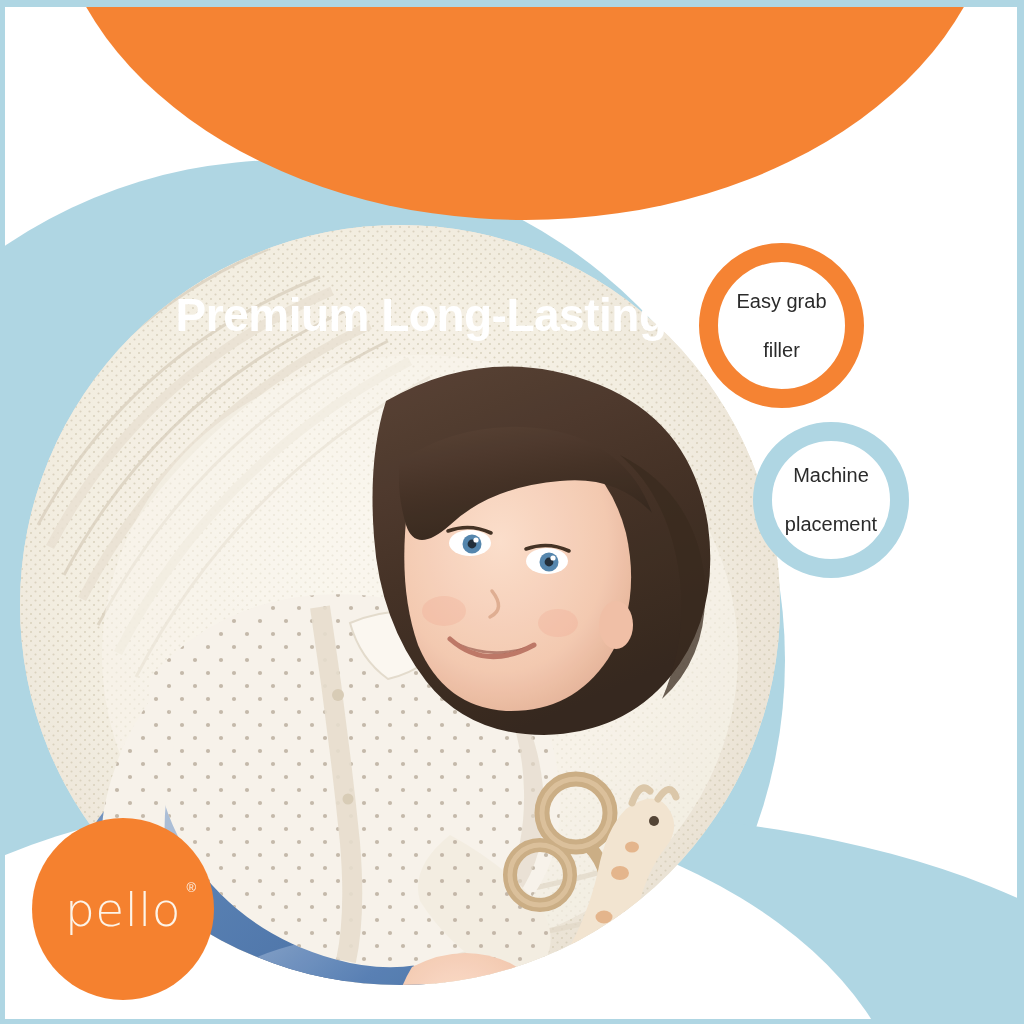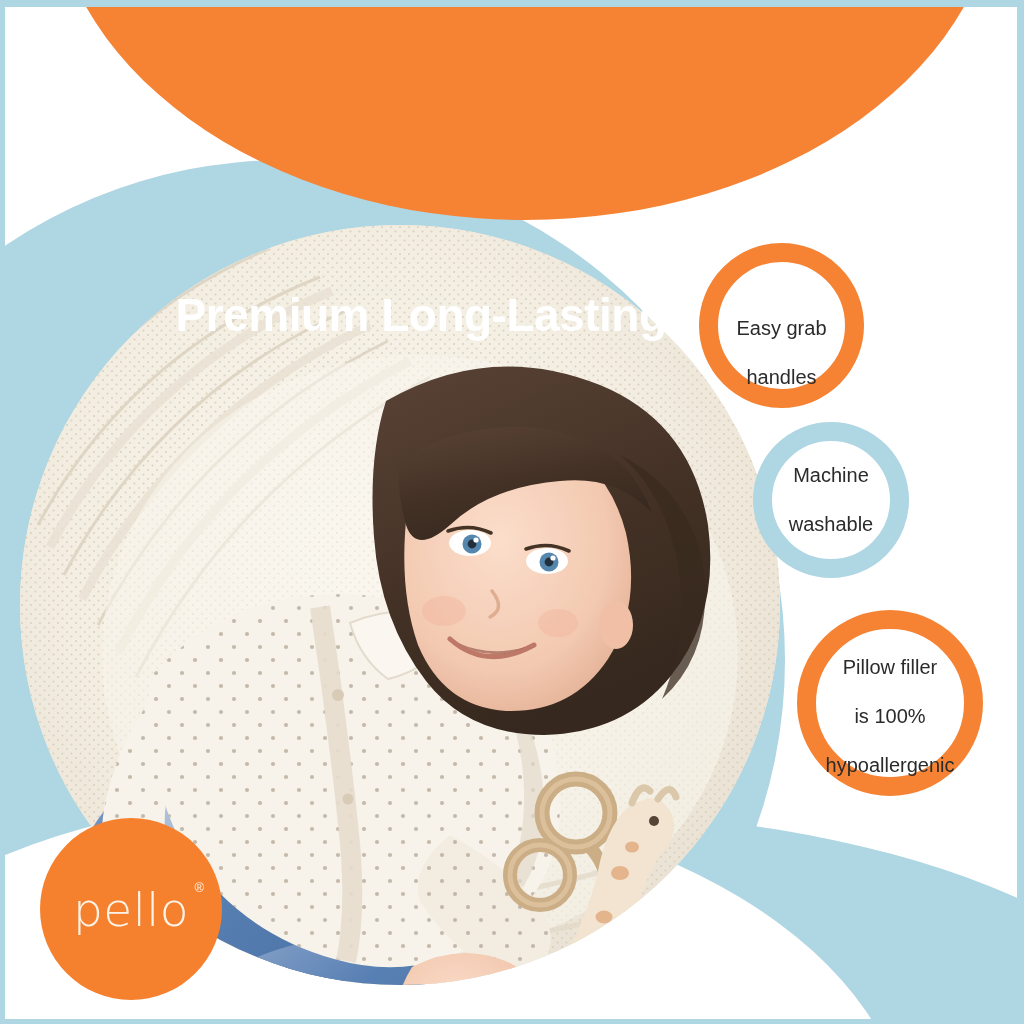--- a/index.html
+++ b/index.html
@@ -39,30 +39,30 @@
               text-align:center;color:#ffffff;z-index:21;
               font-size:46px;font-weight:bold;line-height:1.12;
               letter-spacing:-0.5px;}
 
   
   .callout{position:absolute;border-radius:50%;background:#ffffff;
            display:flex;align-items:center;justify-content:center;
            text-align:center;color:#2b2b2b;z-index:30;
            box-sizing:border-box;line-height:1.22;}
   .callout span{display:block;padding:0 6px;}
-  .c-orange{border:19px solid #F58333;align-items:flex-end;}
+  .c-orange{border:19px solid #F58333;}
   .c-blue{border:19px solid #AFD6E3;}
 
   #co1{left:699px;top:243px;width:165px;height:165px;font-size:20px;}
   #co2{left:753px;top:422px;width:156px;height:156px;font-size:20px;}
   #co3{left:797px;top:610px;width:186px;height:186px;font-size:20px;}
   #co4{left:672px;top:846px;width:174px;height:174px;font-size:20px;}
 
   
-  #logo{position:absolute;left:40px;top:818px;width:182px;height:182px;
+  #logo{position:absolute;left:32px;top:818px;width:182px;height:182px;
         border-radius:50%;background:#F5812F;z-index:40;
         display:flex;align-items:center;justify-content:center;}
   #logoWrap{position:relative;}
   #logoText{font-size:47px;color:#FDF4E8;letter-spacing:0.5px;
             font-family:"DejaVu Sans",sans-serif;font-weight:300;}
   #logoReg{position:absolute;right:-15px;top:-2px;font-size:13px;color:#FDF4E8;}
 </style>
 </head>
 <body>
 
@@ -253,38 +253,31 @@
   </div>
 
   <div id="header"></div>
   <div id="headerText">
     <div>Premium Long-Lasting USA</div>
   </div>
 
   <div class="callout c-orange" id="co1">
     <span>
       <span>Easy grab</span><br>
-      <span>handles</span>
+      <span>filler</span>
     </span>
   </div>
 
   <div class="callout c-blue" id="co2">
     <span>
       <span>Machine</span><br>
-      <span>washable</span>
+      <span>placement</span>
     </span>
   </div>
 
-  <div class="callout c-orange" id="co3">
-    <span>
-      <span>Pillow filler</span><br>
-      <span>is 100%</span><br>
-      <span>hypoallergenic</span>
-    </span>
-  </div>
 
 
   <div id="logo">
     <div id="logoWrap">
       <span id="logoText">pello</span>
       <span id="logoReg">®</span>
     </div>
   </div>
 
   <div class="frame-edge frame-top"></div>

